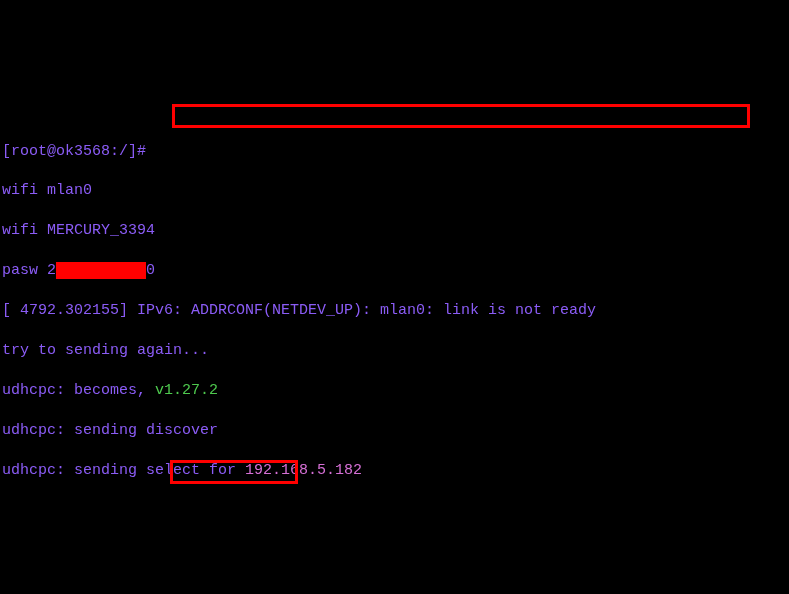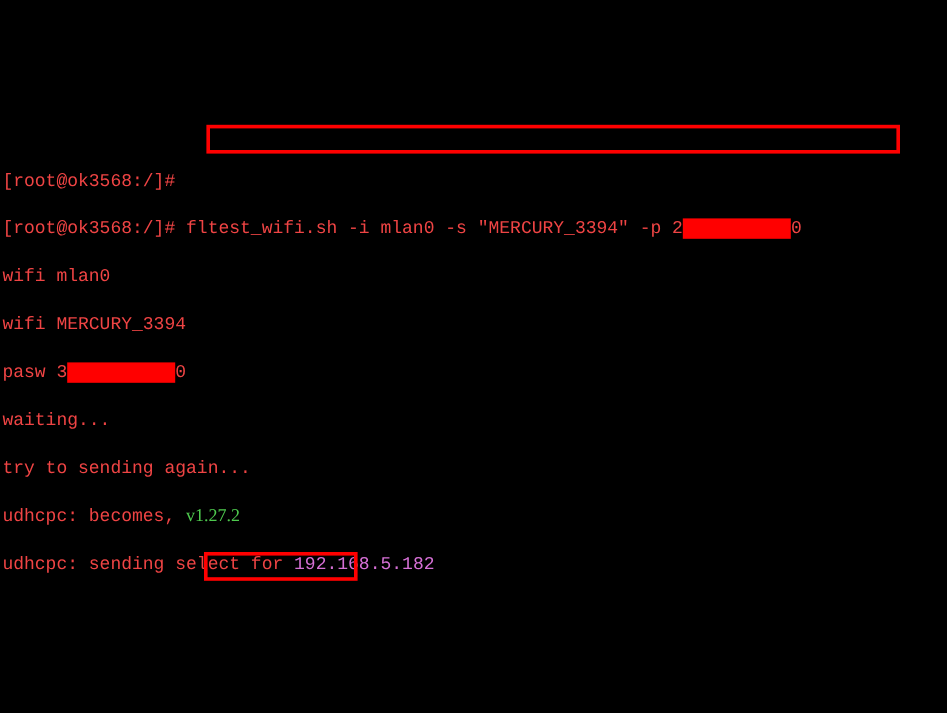--- a/index.html
+++ b/index.html
@@ -18,23 +18,23 @@
       height: 594px;
       overflow: hidden;
       white-space: pre;
     }
     .terminal {
       position: relative;
     }
     .line {
       display: block;
     }
-    .green { color: #4ec94e; font-family: Liberation Serif, serif; }
+    .green { color: #4ec94e; }
     .magenta { color: #d670d6; }
-    .white { color: #ef4444; }
+    .white { color: #8b5cf6; }
     .redact {
       background: #ff0000;
       color: #ff0000;
     }
     .highlight-box-1 {
       position: absolute;
       border: 3px solid #ff0000;
       pointer-events: none;
       top: 22px;
       left: 170px;
@@ -53,27 +53,27 @@
   </style>
 </head>
 <body>
 
 
 
 <div class="terminal">
 <div class="highlight-box-1"></div>
 <div class="highlight-box-2"></div>
 <span class="line"><span class="white">[root@ok3568:/]#</span></span>
-<span class="line"><span class="white">[root@ok3568:/]# </span><span class="white">fltest_wifi.sh -i mlan0 -s "MERCURY_3394" -p 2</span><span class="redact">          </span><span class="white">0</span></span>
 <span class="line white">wifi mlan0</span>
 <span class="line white">wifi MERCURY_3394</span>
-<span class="line"><span class="white">pasw 3</span><span class="redact">          </span><span class="white">0</span></span>
-<span class="line white">waiting...</span>
+<span class="line"><span class="white">pasw 2</span><span class="redact">          </span><span class="white">0</span></span>
+<span class="line white">[ 4792.302155] IPv6: ADDRCONF(NETDEV_UP): mlan0: link is not ready</span>
 <span class="line white">try to sending again...</span>
 <span class="line"><span class="white">udhcpc: becomes, </span><span class="green">v1.27.2</span></span>
+<span class="line white">udhcpc: sending discover</span>
 <span class="line"><span class="white">udhcpc: sending select for </span><span class="magenta">192.168.5.182</span></span>
 
 
 
 
 
 
 
 
 

